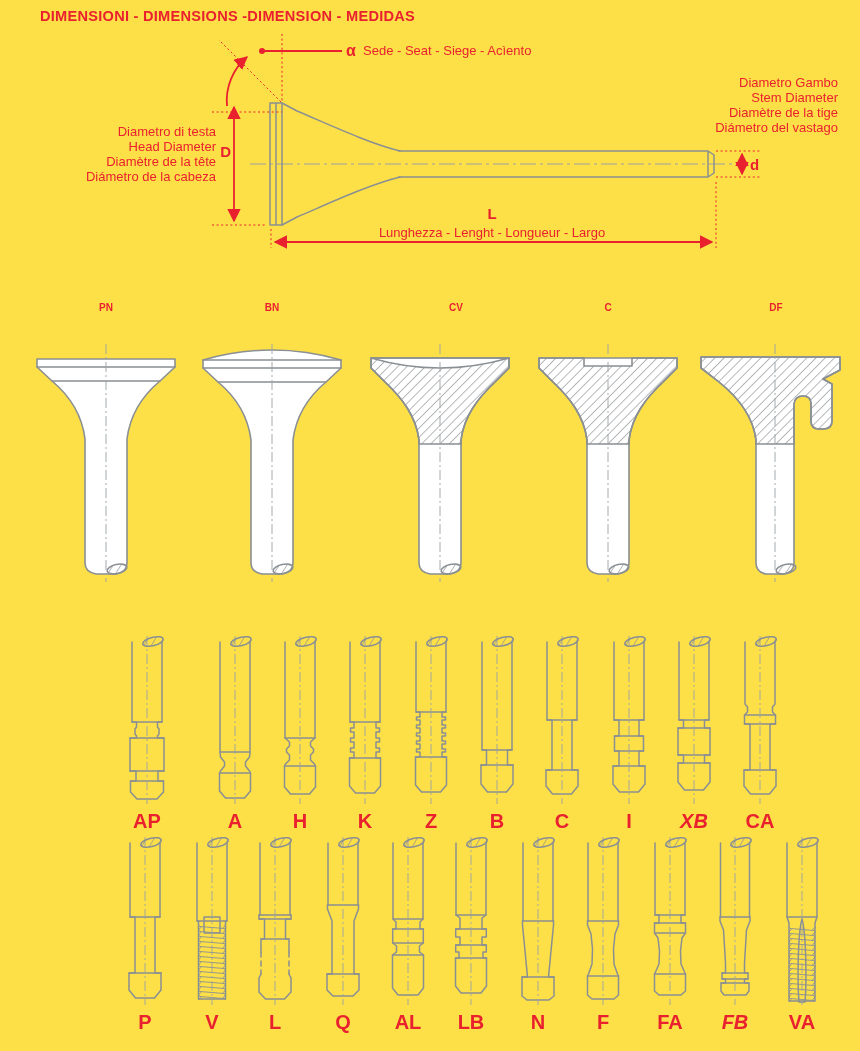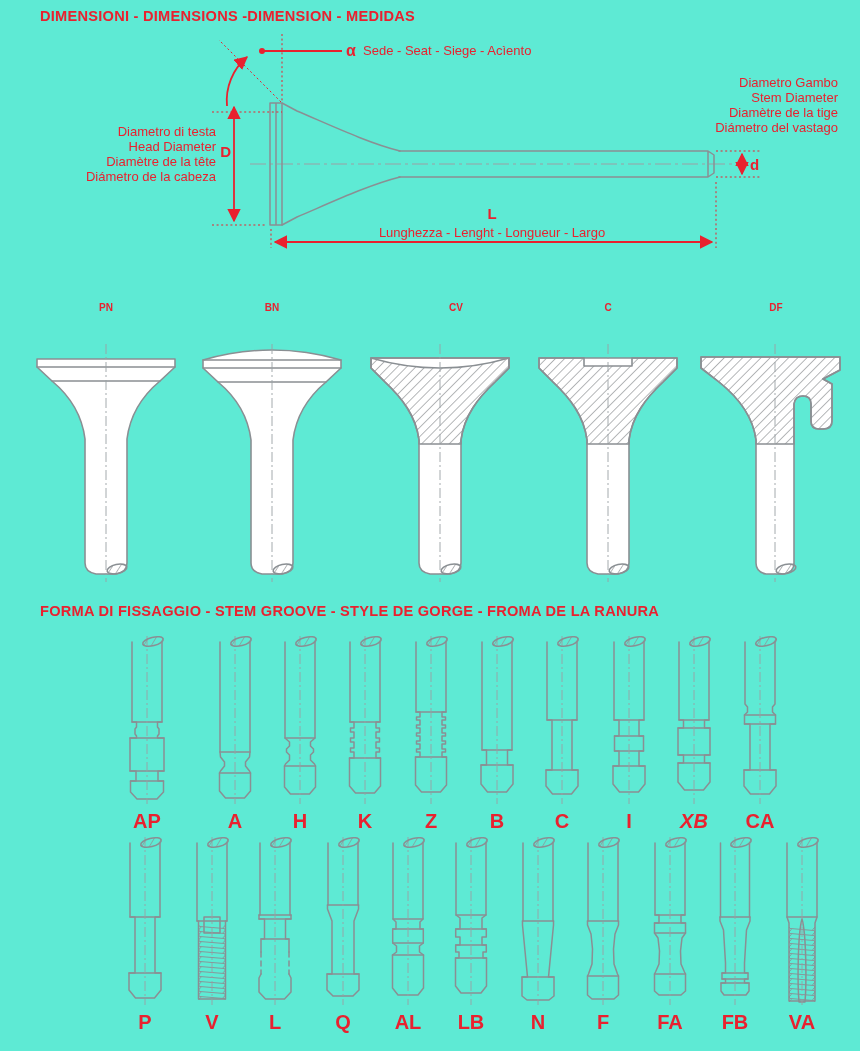--- a/index.html
+++ b/index.html
@@ -1,18 +1,18 @@
 <!DOCTYPE html>
 <html style="--accent: #e9212f; --line: #8a8f93;"><head>
 <meta charset="utf-8">
 <style>
   :root{ --accent:#e9212f; --line:#8a8f93; }
   html,body{margin:0;padding:0;background:#fff;}
   body{font-family:"Liberation Sans",sans-serif;}
-  .page{position:relative;width:860px;height:1051px;background:#5eead4;overflow:hidden;}
+  .page{position:relative;width:860px;height:1051px;background:#fde047;overflow:hidden;}
   .sec-title{position:absolute;left:40px;margin:0;font-size:14.6px;font-weight:700;
              color:var(--accent);letter-spacing:.25px;white-space:nowrap;}
   .t1{top:8px}.t2{top:286px}.t3{top:603px}
   .dim-svg{position:absolute;top:30px;left:0;}
   .head-label{position:absolute;top:302px;width:84px;text-align:center;
               font-weight:700;font-size:10px;color:var(--accent);}
   .head-svg{position:absolute;top:326px;width:170px;height:258px;}
   .stem-svg{position:absolute;width:46px;height:172px;}
   .stem-label{position:absolute;width:60px;text-align:center;font-weight:700;
               font-size:20px;color:var(--accent);}
@@ -135,21 +135,20 @@
       <div class="head-label" style="left: 566px;">C</div>
       <svg class="head-svg" viewBox="0 0 170 258" style="left: 523px;">
         <use href="#hs-C"></use>
       </svg>
       <div class="head-label" style="left: 734px;">DF</div>
       <svg class="head-svg" viewBox="0 0 170 258" style="left: 691px;">
         <use href="#hs-DF"></use>
       </svg>
     </div>
 
-  <h2 class="sec-title t3">FORMA DI FISSAGGIO - STEM GROOVE - STYLE DE GORGE - FROMA DE LA RANURA</h2>
   <div id="groove-rows">
       <svg class="stem-svg" viewBox="0 0 46 172" style="left: 124px; top: 634px;">
         <path class="ol" fill="#fff" d="M8,8 L8,8 L8,88 L12.5,88 L12.5,93 L11,95 L11,100 L12.5,102 L12.5,104 L6,104 L6,137 L12,137 L12,147 L6.5,147 L6.5,158 L13,165 L33,165 L39.5,158 L39.5,147 L34,147 L34,137 L40,137 L40,104 L33.5,104 L33.5,102 L35,100 L35,95 L33.5,93 L33.5,88 L38,88 L38,8"></path>
         <line class="ol" x1="8" y1="88" x2="38" y2="88"></line>
         <line class="ol" x1="6" y1="104" x2="40" y2="104"></line>
         <line class="ol" x1="6" y1="137" x2="40" y2="137"></line>
         <line class="ol" x1="6.5" y1="147" x2="39.5" y2="147"></line>
         <line class="cl" x1="23" y1="2" x2="23" y2="170"></line>
         <ellipse class="hatchf" cx="29" cy="7.5" rx="10.5" ry="4.2" transform="rotate(-14 29 7.5)"></ellipse>
       </svg>
@@ -318,21 +317,21 @@
       <div class="stem-label" style="left: 640px; top: 1011px;">FA</div>
       <svg class="stem-svg" viewBox="0 0 46 172" style="left: 712px; top: 835px;">
         <path class="ol" fill="#fff" d="M8.5,8 L8.5,8 L8.5,82 L8,82 L8,86 L11.5,95 L13.5,128 L13.5,138 L10,138 L10,144 L13.5,144 L13.5,148 L9,148 L9,156 L12,160 L34,160 L37,156 L37,148 L32.5,148 L32.5,144 L36,144 L36,138 L32.5,138 L32.5,128 L34.5,95 L38,86 L38,82 L37.5,82 L37.5,8"></path>
         <line class="ol" x1="8" y1="82" x2="38" y2="82"></line>
         <line class="ol" x1="10" y1="138" x2="36" y2="138"></line>
         <line class="ol" x1="10" y1="144" x2="36" y2="144"></line>
         <line class="ol" x1="9" y1="148" x2="37" y2="148"></line>
         <line class="cl" x1="23" y1="2" x2="23" y2="170"></line>
         <ellipse class="hatchf" cx="29" cy="7.5" rx="10.5" ry="4.2" transform="rotate(-14 29 7.5)"></ellipse>
       </svg>
-      <div class="stem-label" style="left: 705px; top: 1011px;">FB</div>
+      <div class="stem-label" style="left: 705px; top: 1011px; font-style: italic;">FB</div>
       <svg class="stem-svg" viewBox="0 0 46 172" style="left: 779px; top: 835px;">
         <path class="ol" fill="#fff" d="M8,8 L8,8 L8,82 L10,88 L10,166 L36,166 L36,88 L38,82 L38,8"></path>
         <line class="ol" x1="8" y1="82" x2="38" y2="82"></line>
         <path class="thin" d="M11.5,93.5 L34.5,95.5 M11.5,98.5 L34.5,100.5 M11.5,103.5 L34.5,105.5 M11.5,108.5 L34.5,110.5 M11.5,113.5 L34.5,115.5 M11.5,118.5 L34.5,120.5 M11.5,123.5 L34.5,125.5 M11.5,128.5 L34.5,130.5 M11.5,133.5 L34.5,135.5 M11.5,138.5 L34.5,140.5 M11.5,143.5 L34.5,145.5 M11.5,148.5 L34.5,150.5 M11.5,153.5 L34.5,155.5 M11.5,158.5 L34.5,160.5 M11.5,163.5 L34.5,165.5 "></path>
         <path class="thin" d="M10,92 L12.2,94.5 L10,97 L12.2,99.5 L10,102 L12.2,104.5 L10,107 L12.2,109.5 L10,112 L12.2,114.5 L10,117 L12.2,119.5 L10,122 L12.2,124.5 L10,127 L12.2,129.5 L10,132 L12.2,134.5 L10,137 L12.2,139.5 L10,142 L12.2,144.5 L10,147 L12.2,149.5 L10,152 L12.2,154.5 L10,157 L12.2,159.5 L10,162 L12.2,164.5 L10,167"></path>
         <path class="thin" d="M36,92 L33.8,94.5 L36,97 L33.8,99.5 L36,102 L33.8,104.5 L36,107 L33.8,109.5 L36,112 L33.8,114.5 L36,117 L33.8,119.5 L36,122 L33.8,124.5 L36,127 L33.8,129.5 L36,132 L33.8,134.5 L36,137 L33.8,139.5 L36,142 L33.8,144.5 L36,147 L33.8,149.5 L36,152 L33.8,154.5 L36,157 L33.8,159.5 L36,162 L33.8,164.5 L36,167"></path>
         <path class="ol" fill="#fff" d="M23,84 C27.5,100 27.5,150 26,167 L20,167 C18.5,150 18.5,100 23,84 Z"></path>
         <line class="cl" x1="23" y1="2" x2="23" y2="170"></line>
         <ellipse class="hatchf" cx="29" cy="7.5" rx="10.5" ry="4.2" transform="rotate(-14 29 7.5)"></ellipse>
       </svg>

